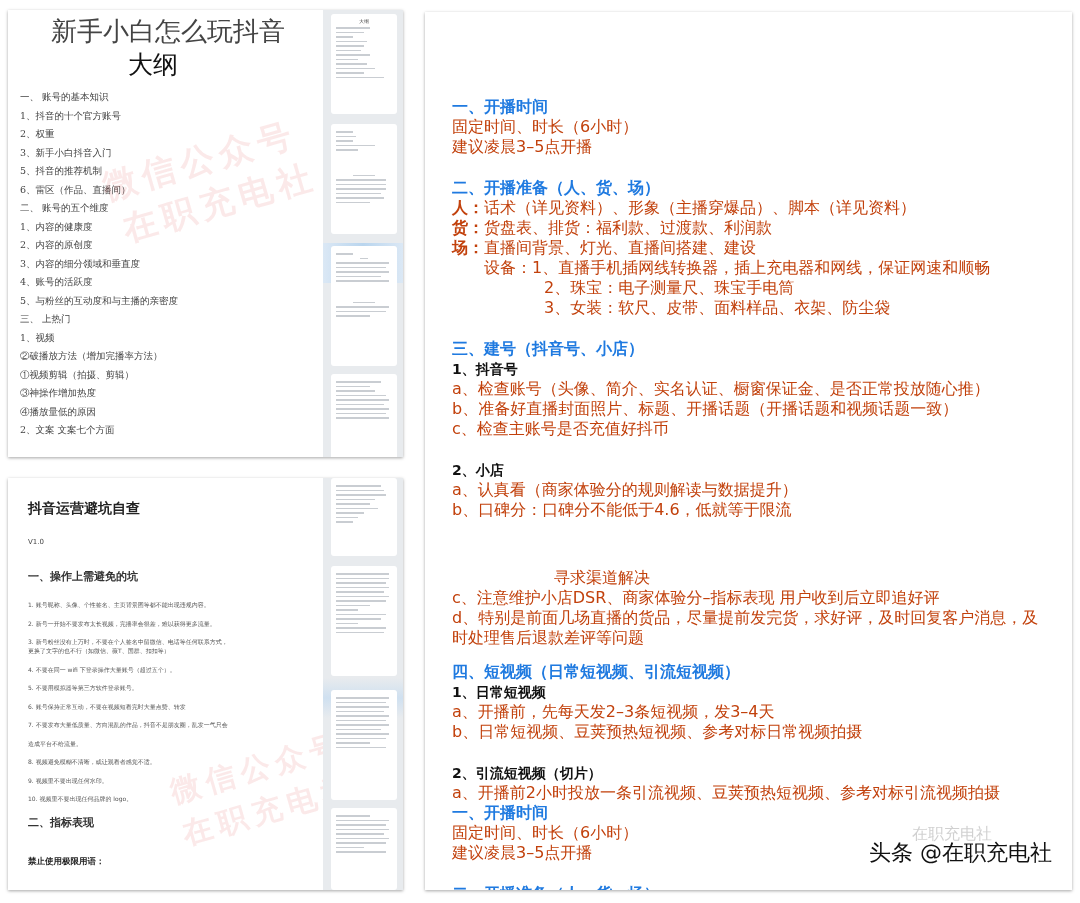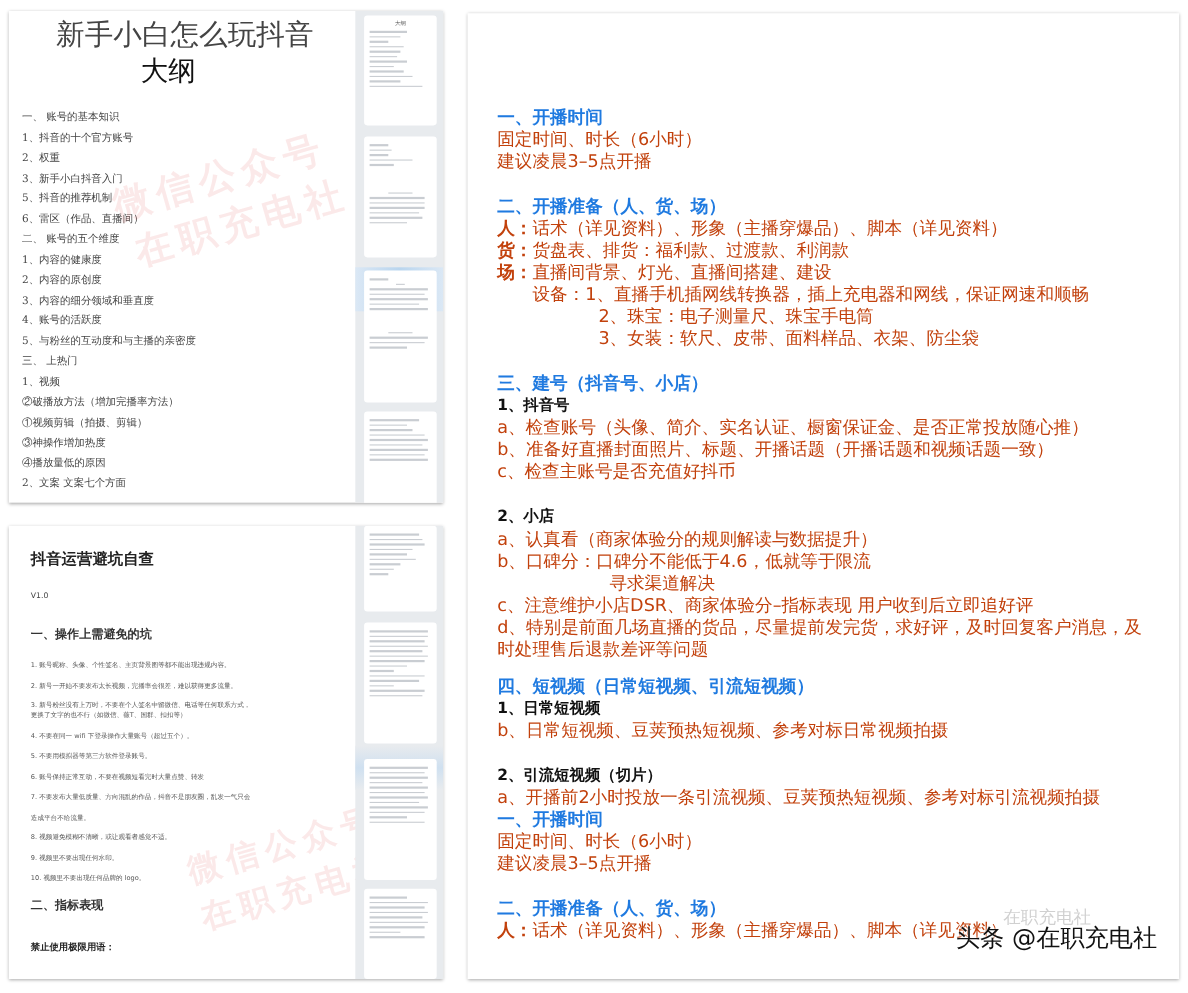--- a/index.html
+++ b/index.html
@@ -14,21 +14,21 @@
   #main { left: 425px; top: 12px; width: 647px; height: 878px; }
 
   .thumbs { position: absolute; right: 0; top: 0; width: 80px; height: 100%; background: #e8ebee; }
   .thumb { position: absolute; left: 8px; width: 66px; background: #fff; border-radius: 3px; padding: 4px 5px; }
   .thumb .tline { height: 1.5px; background: #c9cdd2; margin: 3px 0; }
   .thumb .ttitle { text-align: center; font-size: 5px; color: #555; margin-bottom: 3px; }
   .blue-band { position: absolute; left: 0; width: 100%; height: 40px; background: linear-gradient(90deg, #dbe8f5, #b9d5ee, #dbe8f5); }
 
   .d1-title { position: absolute; left: 0; width: 320px; text-align: center; font-size: 26px; color: #444; }
   .d1-sub { position: absolute; left: 0; width: 290px; text-align: center; font-size: 25px; color: #111; }
-  .d1-list { position: absolute; left: 12px; top: 88px; width: 300px; }
+  .d1-list { position: absolute; left: 12px; top: 78px; width: 300px; }
   .d1-item { font-family: "DejaVu Serif", "Liberation Serif", serif; font-size: 9.5px; color: #444; height: 18.5px; line-height: 18.5px; white-space: nowrap; }
 
   .watermark { position: absolute; color: rgba(230,120,120,0.16); font-weight: bold; letter-spacing: 6px; white-space: nowrap; transform: rotate(-16deg); pointer-events: none; }
 
   .d2-title { position: absolute; left: 20px; top: 22px; font-size: 14px; font-weight: bold; color: #222; }
   .d2-ver { position: absolute; left: 20px; top: 60px; font-size: 7px; color: #444; }
   .d2-h { position: absolute; left: 20px; font-size: 11px; font-weight: bold; color: #333; }
   .d2-list { position: absolute; left: 20px; top: 122px; width: 300px; }
   .d2-item { font-size: 6px; color: #555; line-height: 9px; margin-bottom: 9.5px; }
   .d2-strong { position: absolute; left: 20px; top: 378px; font-size: 8.5px; font-weight: bold; color: #222; }
@@ -240,27 +240,28 @@
 
     <div class="m-h">三、建号（抖音号、小店）</div>
     <div class="m-sub">1、抖音号</div>
     <div class="m-line">a、检查账号（头像、简介、实名认证、橱窗保证金、是否正常投放随心推）</div>
     <div class="m-line">b、准备好直播封面照片、标题、开播话题（开播话题和视频话题一致）</div>
     <div class="m-line">c、检查主账号是否充值好抖币</div>
     <div class="m-gap"></div>
     <div class="m-sub">2、小店</div>
     <div class="m-line">a、认真看（商家体验分的规则解读与数据提升）</div>
     <div class="m-line">b、口碑分：口碑分不能低于4.6，低就等于限流</div>
-    <div class="m-line" style="padding-left:102px;">寻求渠道解决</div>
+    <div class="m-line" style="padding-left:102px;margin-top:48px;">寻求渠道解决</div>
     <div class="m-line">c、注意维护小店DSR、商家体验分–指标表现   用户收到后立即追好评</div>
     <div class="m-line wrap" style="width:598px;">d、特别是前面几场直播的货品，尽量提前发完货，求好评，及时回复客户消息，及时处理售后退款差评等问题</div>
     <div class="m-gap-s" style="height:14px;"></div>
 
     <div class="m-h">四、短视频（日常短视频、引流短视频）</div>
     <div class="m-sub">1、日常短视频</div>
+    <div class="m-line">a、开播前，先每天发2–3条短视频，发3–4天</div>
     <div class="m-line">b、日常短视频、豆荚预热短视频、参考对标日常视频拍摄</div>
     <div class="m-gap"></div>
     <div class="m-sub">2、引流短视频（切片）</div>
     <div class="m-line">a、开播前2小时投放一条引流视频、豆荚预热短视频、参考对标引流视频拍摄</div>
 
     <div class="m-h">一、开播时间</div>
     <div class="m-line">固定时间、时长（6小时）</div>
     <div class="m-line">建议凌晨3–5点开播</div>
     <div class="m-gap"></div>
     <div class="m-h">二、开播准备（人、货、场）</div>

